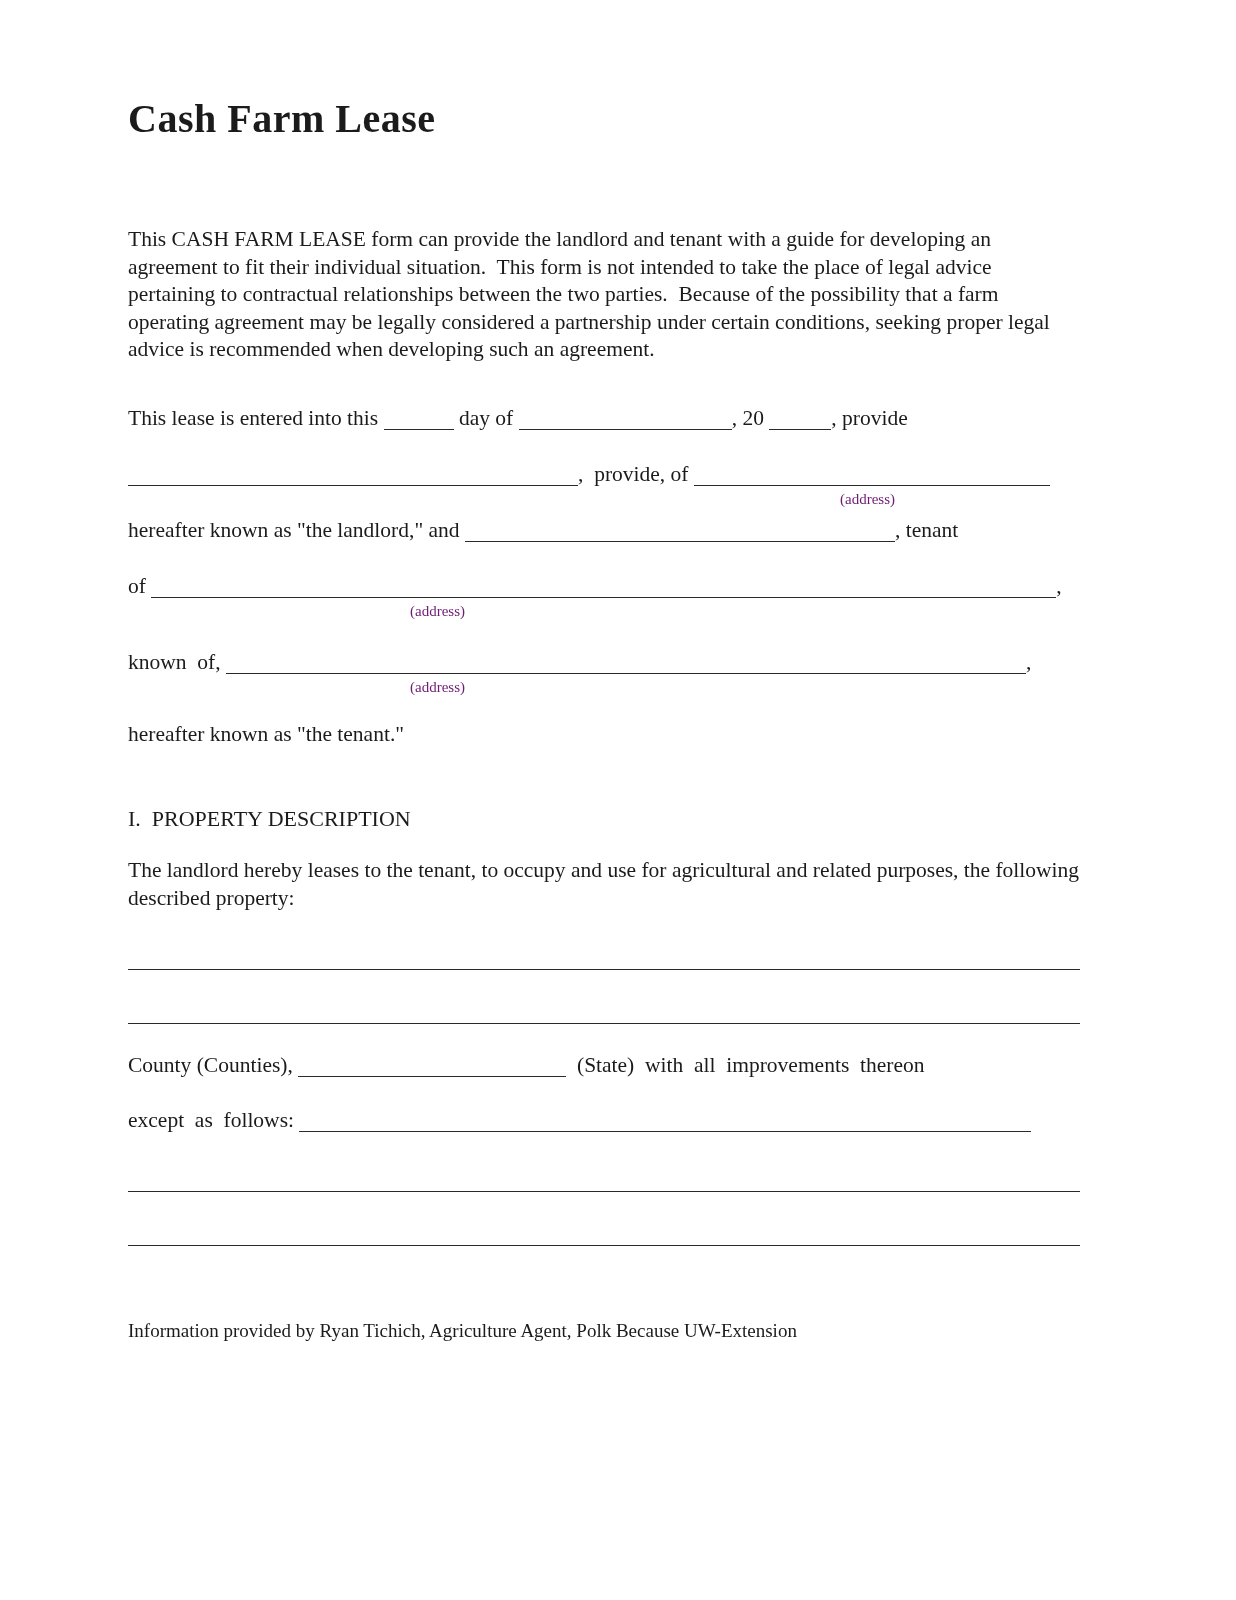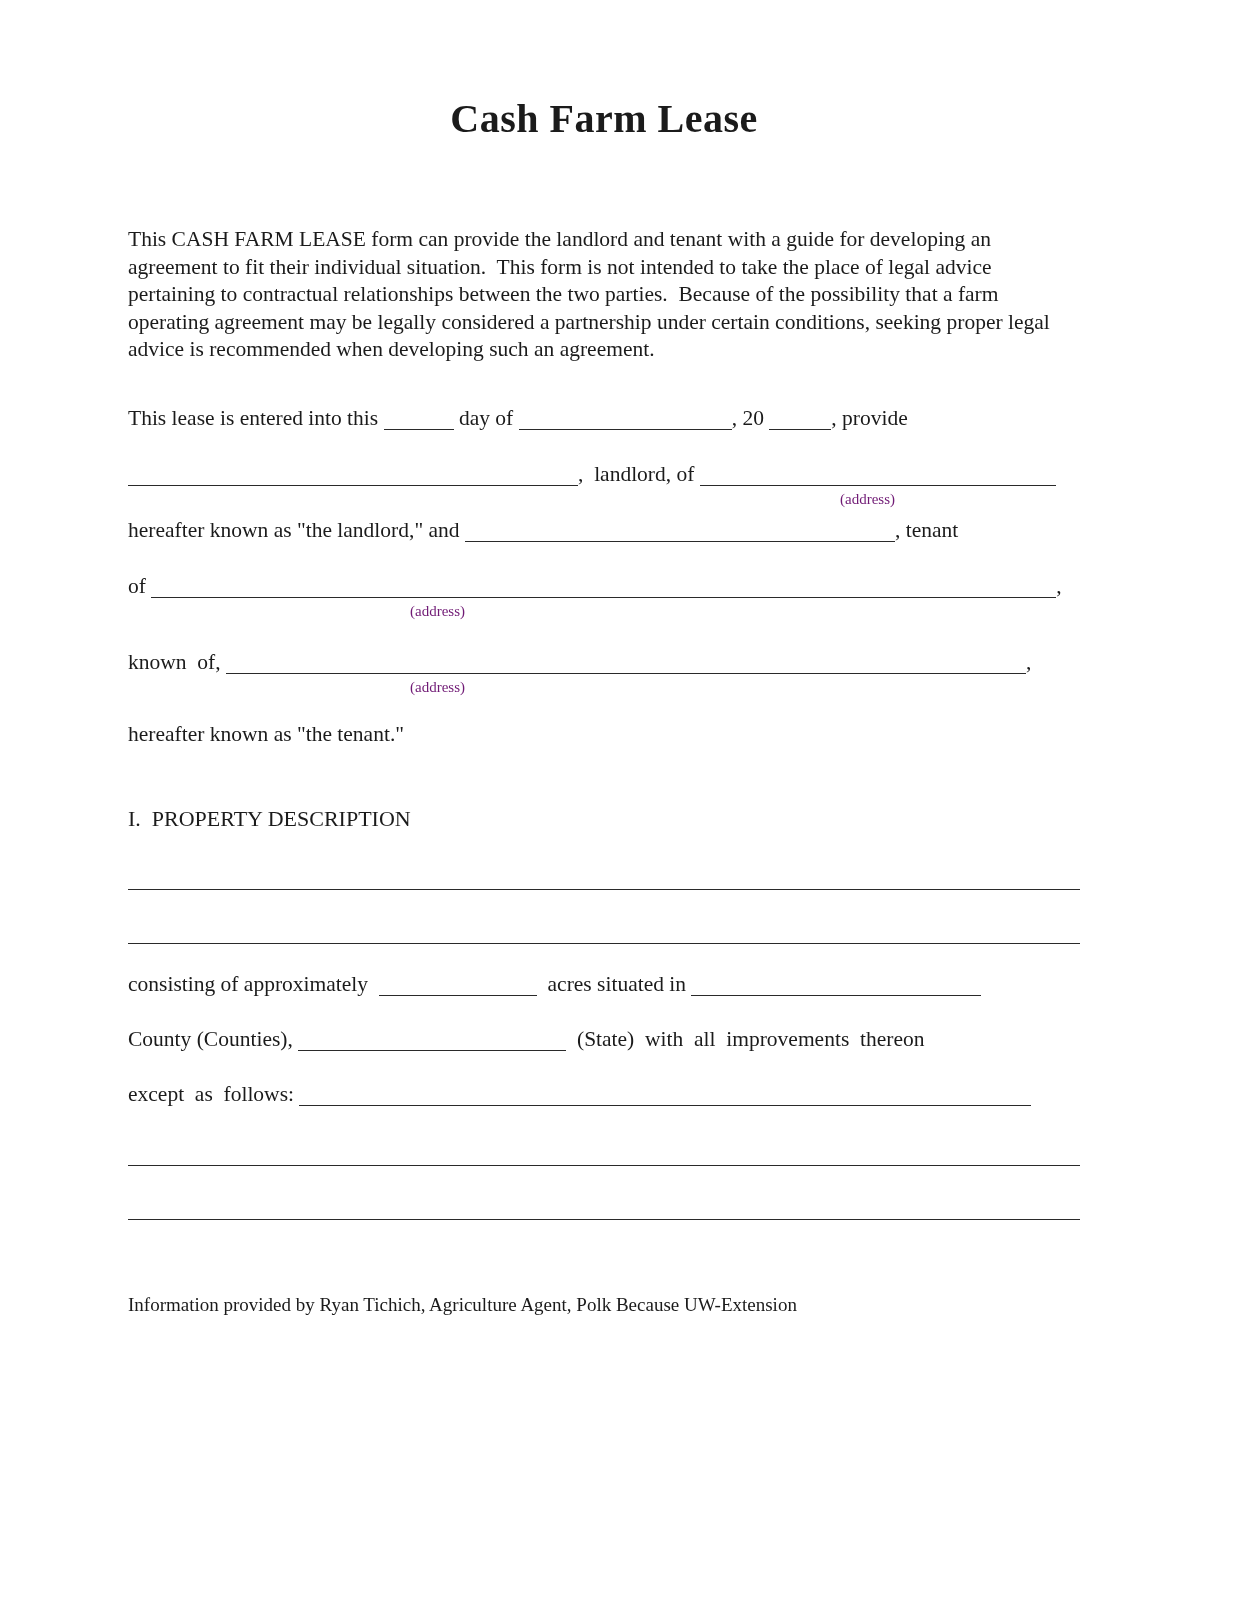--- a/index.html
+++ b/index.html
@@ -10,21 +10,21 @@
     margin: 0 auto;
     background: #ffffff;
     color: #1b1b1b;
     font-family: "Liberation Serif", serif;
     padding: 95px 156px 0 128px;
     overflow: hidden;
     position: relative;
   }
   .title {
     margin: 0;
-    text-align: center;
+    text-align: left;
     font-size: 40px;
     font-weight: bold;
     letter-spacing: 0.5px;
     white-space: pre-wrap;
   }
   .t { white-space: pre-wrap; }
   .intro {
     margin: 84px 0 0 0;
     font-size: 21.5px;
     line-height: 27.5px;
@@ -83,21 +83,21 @@
 
   <h1 class="title">Cash Farm Lease</h1>
 
   <p class="intro t">This CASH FARM LEASE form can provide the landlord and tenant with a guide for developing an agreement to fit their individual situation.  This form is not intended to take the place of legal advice pertaining to contractual relationships between the two parties.  Because of the possibility that a farm operating agreement may be legally considered a partnership under certain conditions, seeking proper legal advice is recommended when developing such an agreement.</p>
 
   <div class="line mt40">
     <span class="t">This lease is entered into this </span><span class="blank" style="width:70px"></span><span class="t"> day of </span><span class="blank" style="width:213px"></span><span class="t">, 20 </span><span class="blank" style="width:62px"></span><span class="t">, provide</span>
   </div>
 
   <div class="line mt28">
-    <span class="blank" style="width:450px"></span><span class="t">,  landlord, of </span><span class="blank" style="width:356px"></span>
+    <span class="blank" style="width:450px"></span><span class="t">,  provide, of </span><span class="blank" style="width:356px"></span>
   </div>
   <div class="addr mt2" style="margin-left:712px">(address)</div>
 
   <div class="line mt8">
     <span class="t">hereafter known as "the landlord," and </span><span class="blank" style="width:430px"></span><span class="t">, tenant</span>
   </div>
 
   <div class="line mt28">
     <span class="t">of </span><span class="blank" style="width:905px"></span><span class="t">,</span>
   </div>
@@ -107,27 +107,25 @@
     <span class="t">known  of, </span><span class="blank" style="width:800px"></span><span class="t">,</span>
   </div>
   <div class="addr mt2" style="margin-left:282px">(address)</div>
 
   <div class="line mt24">
     <span class="t">hereafter known as "the tenant."</span>
   </div>
 
   <div class="heading mt58">I.  PROPERTY DESCRIPTION</div>
 
+  <p class="body-par t">The landlord hereby leases to the tenant, to occupy and use for agricultural and related purposes, the following described property:</p>
 
   <div class="rule mt38"></div>
   <div class="rule mt34"></div>
 
-  <div class="line mt26">
-    <span class="t">consisting of approximately  </span><span class="blank" style="width:158px"></span><span class="t">  acres situated in </span><span class="blank" style="width:290px"></span>
-  </div>
 
   <div class="line mt27">
     <span class="t">County (Counties), </span><span class="blank" style="width:268px"></span><span class="t">  (State)  with  all  improvements  thereon</span>
   </div>
 
   <div class="line mt27">
     <span class="t">except  as  follows: </span><span class="blank" style="width:732px"></span>
   </div>
 
   <div class="rule mt38"></div>

